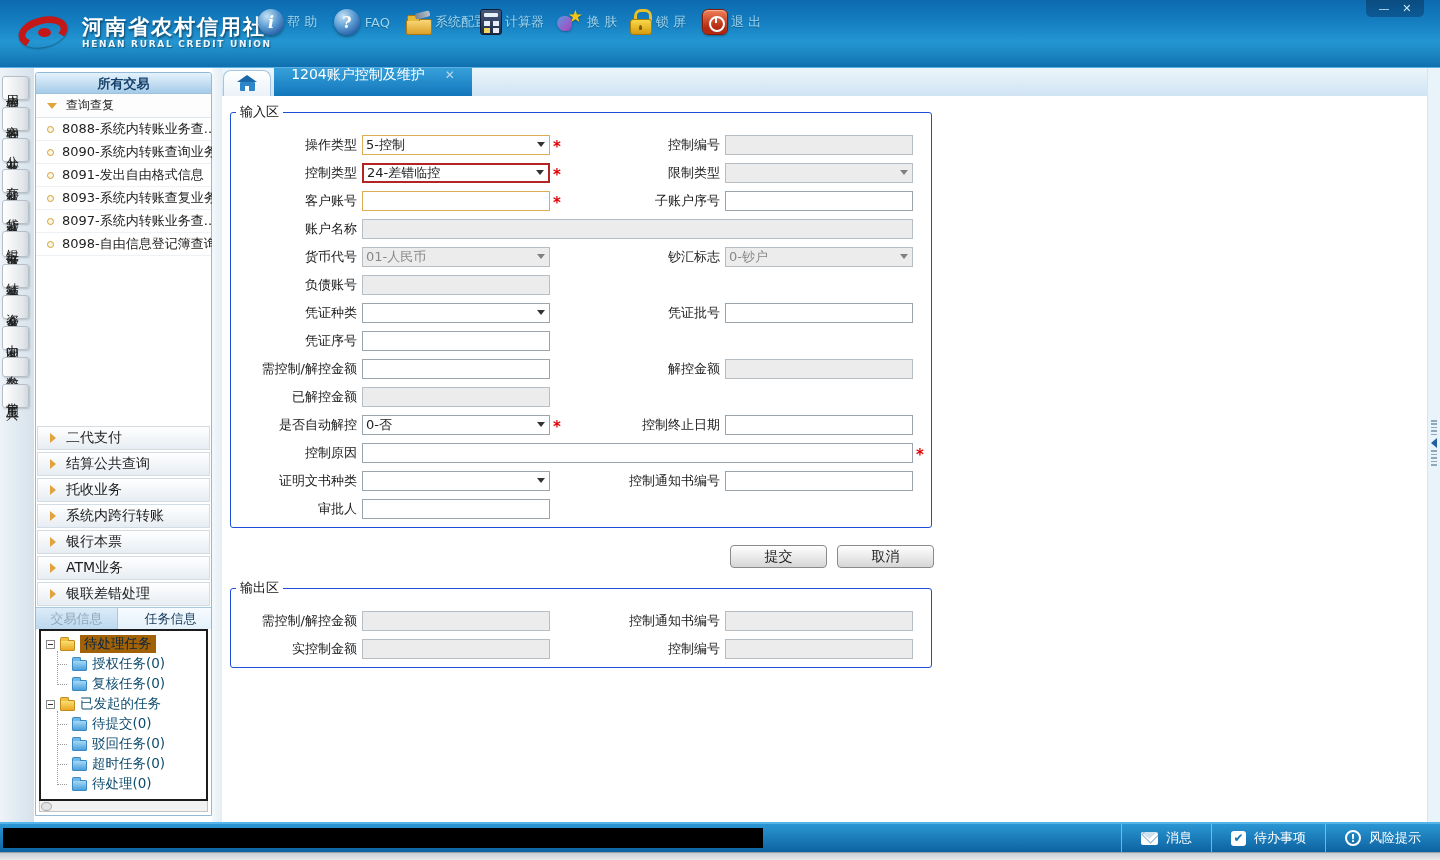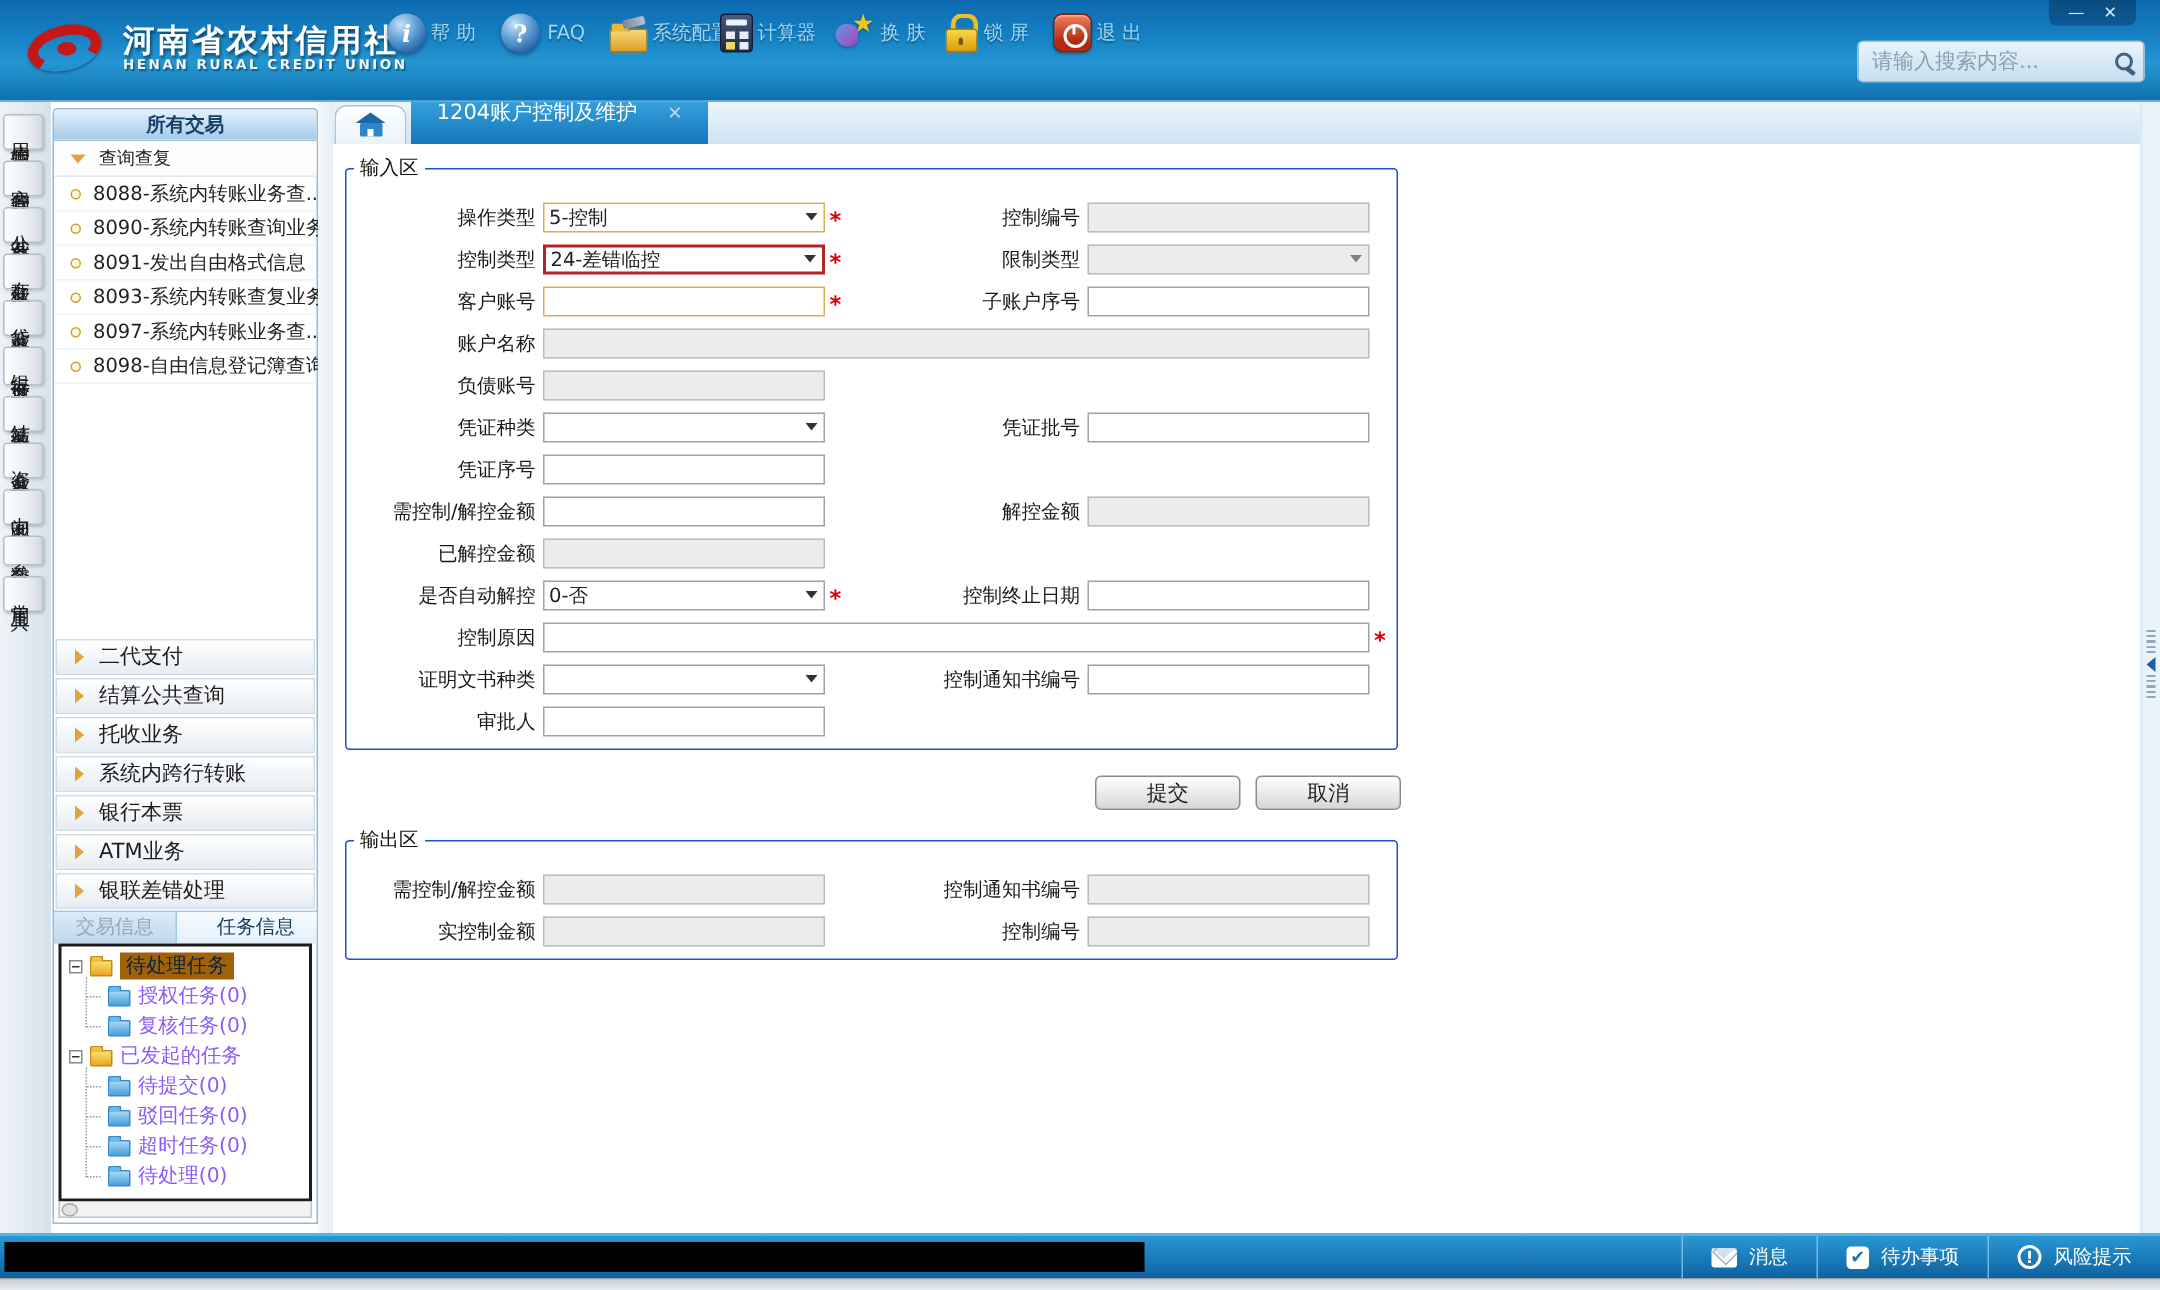--- a/index.html
+++ b/index.html
@@ -102,21 +102,21 @@
   .toggle { width:9px; height:9px; border:1px solid #888; background:#fff; position:relative; flex:none; margin-left:2px; }
   .toggle::after { content:''; position:absolute; left:1px; top:3px; width:5px; height:1px; background:#333; }
   .tfolder { width:15px; height:11px; position:relative; border-radius:1px; flex:none; margin-top:2px; }
   .f-yellow { background:linear-gradient(#fbdf72,#e8a824); border:1px solid #c28c18; }
   .f-yellow::before { content:''; position:absolute; top:-4px; left:-1px; width:7px; height:3px; background:#f0c040; border:1px solid #c28c18; border-bottom:none; border-radius:2px 2px 0 0; }
   .f-blue { background:linear-gradient(#a5d8f6,#4aa0dc); border:1px solid #3a88c4; }
   .f-blue::before { content:''; position:absolute; top:-4px; left:-1px; width:7px; height:3px; background:#6cb8e8; border:1px solid #3a88c4; border-bottom:none; border-radius:2px 2px 0 0; }
   .tgroup { position:relative; margin-left:8px; }
   .tgroup::before { content:''; position:absolute; left:5px; top:-3px; bottom:9px; border-left:1px dotted #999; }
   .conn { width:9px; border-top:1px dotted #999; margin-left:6px; flex:none; }
-  .node-label { color:#8b5cf6; }
+  .node-label { color:#0c4a6e; }
   .sel-node { background:#a16207; color:#08233f; padding:0 4px; }
   .tree-hscroll { height:11px; flex:none; margin:0 3px 3px; border:1px solid #c2c2c2; border-top:none; background:#f2f2f2; position:relative; cursor:pointer; }
   .tree-hscroll::before { content:''; position:absolute; left:1px; top:1px; width:9px; height:7px; background:#e4e4e4; border:1px solid #aaa; border-radius:50%; }
 
   .splitter { width:10px; flex:none; background:linear-gradient(90deg,#f3f8fb,#e6eef5); cursor:col-resize; }
 
   .content { flex:1; min-width:0; display:flex; flex-direction:column; background:#fff; }
   .tabstrip { height:28px; flex:none; background:linear-gradient(#ecf5fb,#cfe4f3); display:flex; align-items:flex-end; padding-left:1px; }
   .tab-home { width:48px; height:26px; background:linear-gradient(#ffffff,#eaf2f8); border:1px solid #a6c6de; border-bottom:none; border-radius:8px 8px 0 0; display:flex; align-items:center; justify-content:center; cursor:pointer; }
   .house { width:15px; height:9px; background:#2e86c8; position:relative; margin-top:5px; border-radius:1px; }
@@ -223,24 +223,20 @@
       <span class="ic">
           <span class="exit-ic"></span>
         </span>
       <span class="lbl">退 出</span>
     </div>
   </div>
   <div class="win-controls">
     <span>—</span>
     <span>✕</span>
   </div>
-  <div class="searchbox">
-    <input type="text" placeholder="请输入搜索内容..." style="">
-    <span class="mag"></span>
-  </div>
 </div>
 
 <div class="main">
 
   <div class="side-col">
     <div class="vtab">用户管理</div>
     <div class="vtab">客户管理</div>
     <div class="vtab">公共业务</div>
     <div class="vtab">存款业务</div>
     <div class="vtab">贷款业务</div>
@@ -420,20 +416,33 @@
             </div>
         </div>
 
         <div class="frow">
           <label class="lb lb1">账户名称</label>
           <div class="fld wide dis">
               <input disabled="" value="" style="">
             </div>
         </div>
 
+        <div class="frow">
+          <label class="lb lb1">货币代号</label>
+          <div class="fld sel w dis">
+            <span class="val">01-人民币</span>
+              <span class="arr"></span>
+          </div>
+          <span class="req"></span>
+          <label class="lb lb2">钞汇标志</label>
+          <div class="fld sel w dis">
+            <span class="val">0-钞户</span>
+              <span class="arr"></span>
+          </div>
+        </div>
 
         <div class="frow">
           <label class="lb lb1">负债账号</label>
           <div class="fld w dis">
               <input disabled="" value="" style="">
             </div>
         </div>
 
         <div class="frow">
           <label class="lb lb1">凭证种类</label>

